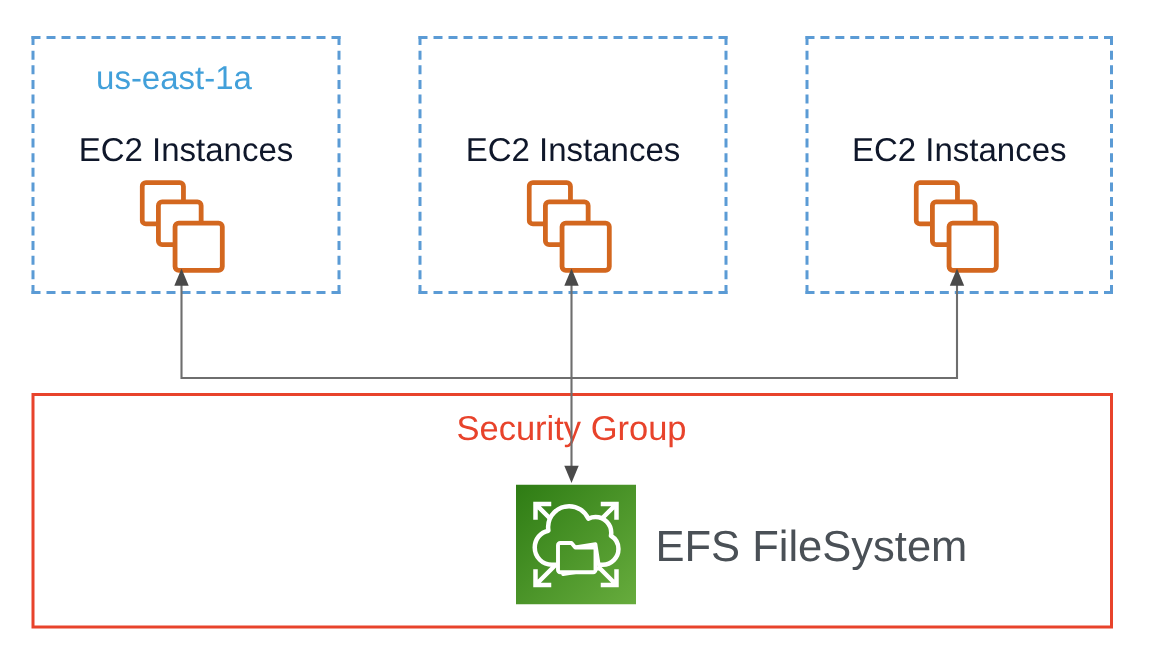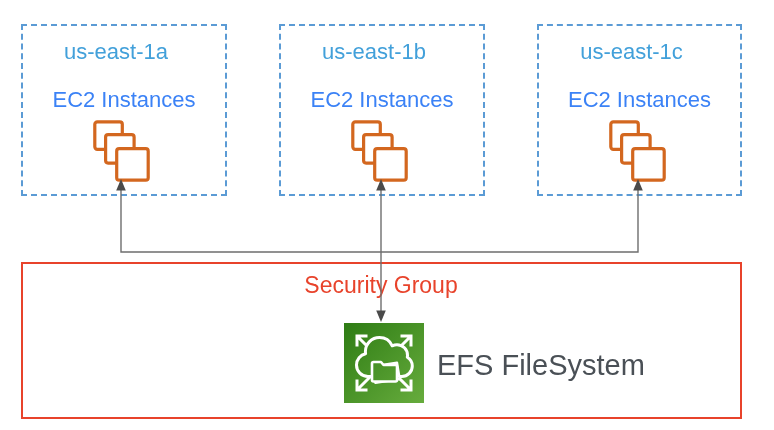--- a/index.html
+++ b/index.html
@@ -29,21 +29,21 @@
     text-align: center;
     font-size: 22px;
     color: #42A0DA;
     white-space: nowrap;
   }
   .zone-sub {
     position: absolute;
     top: 61px; left: 0; right: 0;
     text-align: center;
     font-size: 22px;
-    color: #3b82f6;
+    color: #0f172a;
     white-space: nowrap;
   }
   .ec2-icon {
     position: absolute;
     top: 94px;
     left: calc(50% - 31px);
     width: 57px;
     height: 62px;
   }
   .sg-box {
@@ -91,31 +91,29 @@
     <div class="zone-label">us-east-1a</div>
     <div class="zone-sub">EC2 Instances</div>
     <svg class="ec2-icon" viewBox="0 0 57 62" xmlns="http://www.w3.org/2000/svg">
       <rect x="1.8" y="1.8" width="27.5" height="27.5" rx="2.5" fill="#ffffff" stroke="#D3671F" stroke-width="3.2"></rect>
       <rect x="12.6" y="14.6" width="28.5" height="28.5" rx="2.5" fill="#ffffff" stroke="#D3671F" stroke-width="3.2"></rect>
       <rect x="23.7" y="28.7" width="31.5" height="31.5" rx="2.5" fill="#ffffff" stroke="#D3671F" stroke-width="3.2"></rect>
     </svg>
   </div>
 
   <div class="zone zone-2">
-    <div class="zone-label">us-east-1b</div>
     <div class="zone-sub">EC2 Instances</div>
     <svg class="ec2-icon" viewBox="0 0 57 62" xmlns="http://www.w3.org/2000/svg">
       <rect x="1.8" y="1.8" width="27.5" height="27.5" rx="2.5" fill="#ffffff" stroke="#D3671F" stroke-width="3.2"></rect>
       <rect x="12.6" y="14.6" width="28.5" height="28.5" rx="2.5" fill="#ffffff" stroke="#D3671F" stroke-width="3.2"></rect>
       <rect x="23.7" y="28.7" width="31.5" height="31.5" rx="2.5" fill="#ffffff" stroke="#D3671F" stroke-width="3.2"></rect>
     </svg>
   </div>
 
   <div class="zone zone-3">
-    <div class="zone-label">us-east-1c</div>
     <div class="zone-sub">EC2 Instances</div>
     <svg class="ec2-icon" viewBox="0 0 57 62" xmlns="http://www.w3.org/2000/svg">
       <rect x="1.8" y="1.8" width="27.5" height="27.5" rx="2.5" fill="#ffffff" stroke="#D3671F" stroke-width="3.2"></rect>
       <rect x="12.6" y="14.6" width="28.5" height="28.5" rx="2.5" fill="#ffffff" stroke="#D3671F" stroke-width="3.2"></rect>
       <rect x="23.7" y="28.7" width="31.5" height="31.5" rx="2.5" fill="#ffffff" stroke="#D3671F" stroke-width="3.2"></rect>
     </svg>
   </div>
 
   <div class="sg-box"></div>
   <div class="sg-label">Security Group</div>

